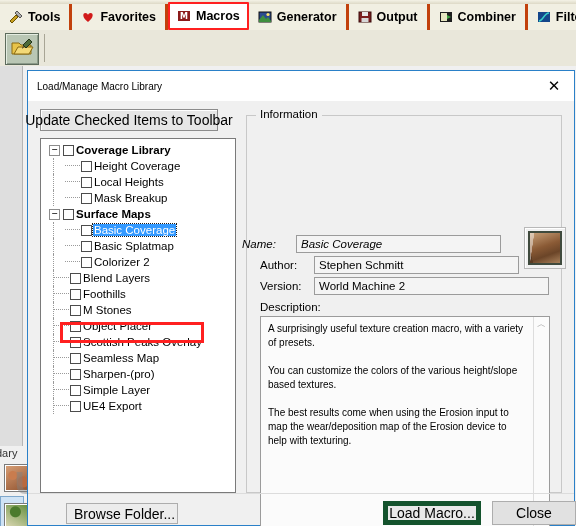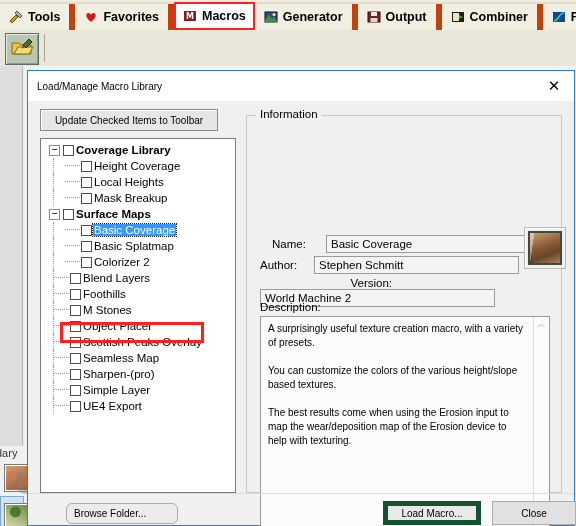--- a/index.html
+++ b/index.html
@@ -28,21 +28,21 @@
   .app-menubar::before {
     content: ""; position: absolute; left: 0; top: 0;
     width: 576px; height: 4px;
     background: linear-gradient(#f4f2e6, #ddd9c6);
     border-bottom: 1px solid #b9b6a3;
   }
   .menu-item {
     display: flex; align-items: center; gap: 5px;
     padding: 0 9px;
     margin-top: 4px;
-    border-right: 6px solid #c2410c;
+    border-right: 3px solid #c2410c;
     font-weight: bold;
     font-size: 12.5px;
     color: #000;
     white-space: nowrap;
     background: #f1efe2;
     position: relative;
   }
   .menu-item.highlight {
     background: #ffffff;
     border: 2px solid #ff2020;
@@ -172,21 +172,21 @@
   .dlg-content {
     position: absolute; left: 0; top: 30px;
     width: 546px; height: 424px;
     background: #f0f0f0;
   }
 
   .btn {
     background: #e1e1e1;
     border: 1px solid #adadad;
     font-family: "Liberation Sans", sans-serif;
-    font-size: 10px;
+    font-size: 14px;
     color: #000;
     text-align: center;
     box-sizing: border-box;
     white-space: nowrap;
     display: flex; align-items: center; justify-content: center;
   }
   .btn.default {
     border: 5px solid #14532d;
     background: #e9e9e9;
   }
@@ -282,25 +282,25 @@
   .info-lab { width: 54px; }
   .info-val {
     height: 18px;
     background: #f4f4f4;
     border: 1px solid #9b9b9b;
     box-sizing: border-box;
     display: flex; align-items: center;
     padding-left: 4px;
     font-size: 11.5px;
   }
-  #row-name  { left: 244px; top: 134px; }
+  #row-name  { left: 214px; top: 134px; font-style: italic; }
   #row-name  .info-val { width: 205px; }
   #row-author{ left: 232px; top: 155px; }
   #row-author .info-val { width: 205px; }
-  #row-version{ left: 232px; top: 176px; flex-direction: column; }
+  #row-version{ left: 232px; top: 176px; }
   #row-version .info-val { width: 235px; }
 
   #thumb-frame {
     position: absolute; left: 496px; top: 126px;
     width: 42px; height: 42px;
     background: #f0f0f0;
     border: 1px solid #b8b8b8;
     box-shadow: inset 1px 1px 0 #fff;
     box-sizing: border-box;
     padding: 3px;
@@ -347,21 +347,20 @@
     font-family: "DejaVu Sans", sans-serif;
   }
   .sc-arrow.up { top: 0; }
 
   #browse-btn {
     position: absolute; left: 38px; top: 402px;
     width: 112px; height: 21px;
     justify-content: flex-start;
     padding-left: 7px;
     background: #ececec;
-    border-radius: 6px;
   }
   #load-btn {
     position: absolute; left: 355px; top: 400px;
     width: 98px; height: 24px;
   }
   #close-btn {
     position: absolute; left: 464px; top: 400px;
     width: 84px; height: 24px;
   }
   .dlg-sep {

